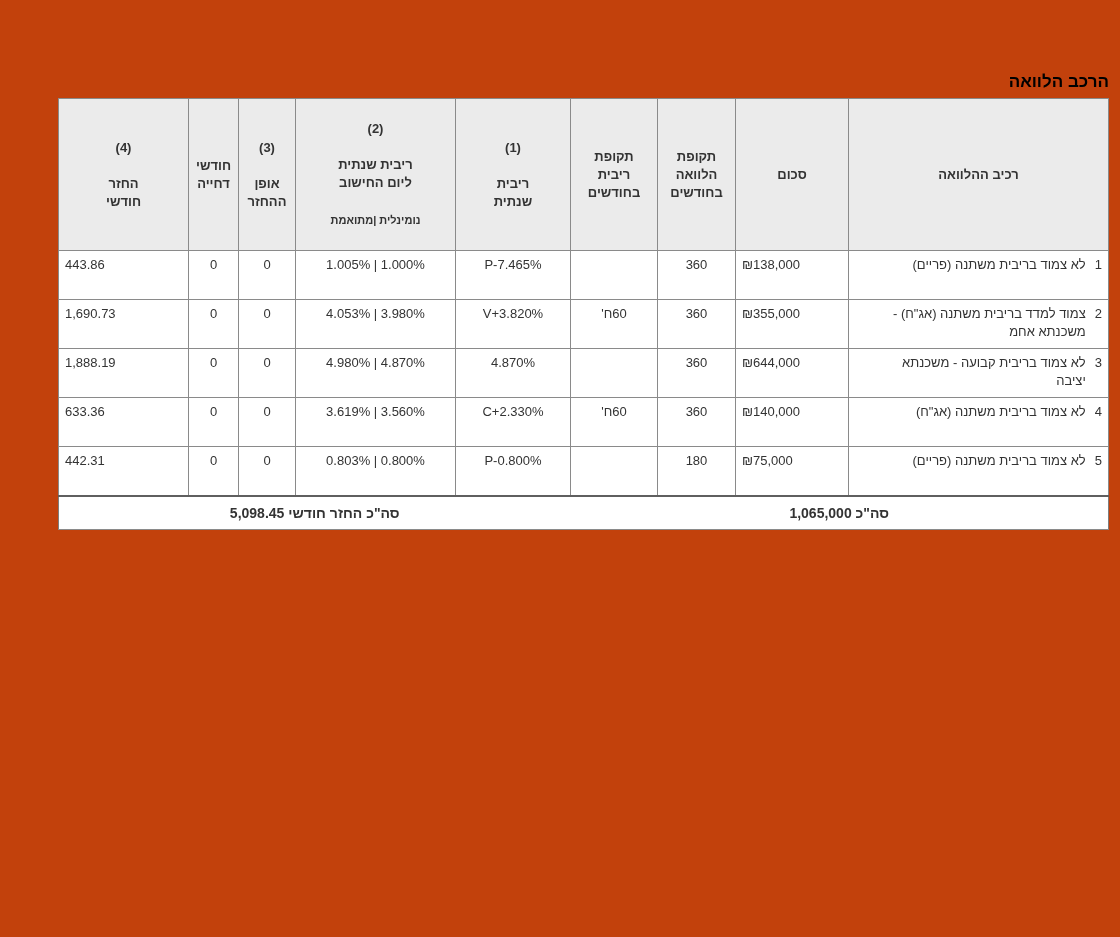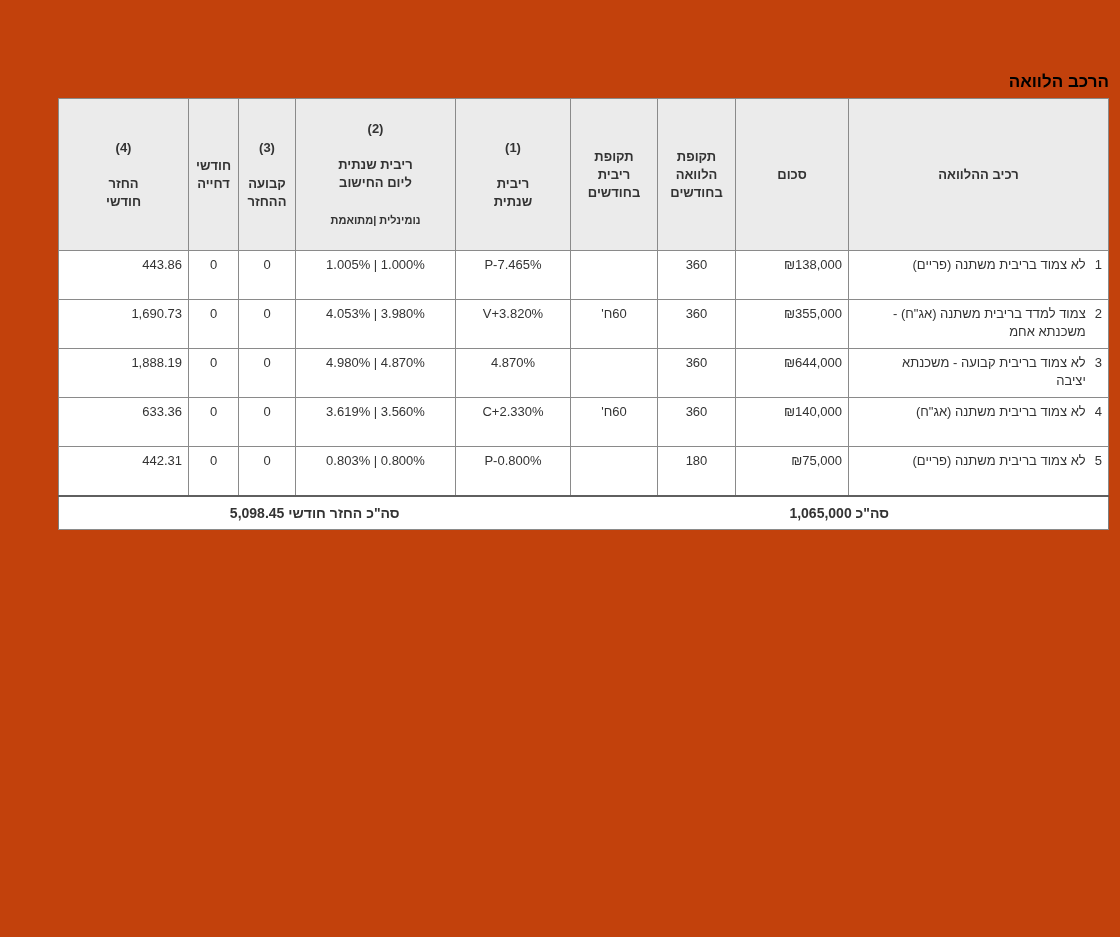--- a/index.html
+++ b/index.html
@@ -50,21 +50,21 @@
   th .h-num { margin-bottom: 0px; }
   th .h-sub { font-size: 11px; margin-top: 1px; }
   th.pad-sub { padding-bottom: 18px; }  
   table.loan tbody tr { height: 49px; }
   table.loan td {
     background: #ffffff;
     vertical-align: top;
     padding: 5px 6px 2px 6px;
   }
   td.center { text-align: center; }
-  td.num-ltr { direction: ltr; text-align: right; }
+  td.num-ltr { direction: ltr; }
   td.pct-ltr { direction: ltr; text-align: center; margin-top: 42px; }
   .c-wrap { display: flex; gap: 9px; align-items: flex-start; }
   .row-num { flex: 0 0 auto; }
   .c-text { flex: 0 1 auto; max-width: 205px; }
   table.loan tfoot tr { height: 34px; }
   table.loan tfoot td {
     border-top: 2px solid #5f5f5f;
     border-left: none;
     border-right: none;
     vertical-align: middle;
@@ -110,21 +110,21 @@
 שנתית</div>
         </th>
         <th>
           <div class="h-num">(2)</div>
           <div>ריבית שנתית
 ליום החישוב</div>
           <div class="h-sub">נומינלית |מתואמת</div>
         </th>
         <th class="pad-sub">
           <div class="h-num">(3)</div>
-          <div>קבועה
+          <div>אופן
 ההחזר</div>
         </th>
         <th>חודשי
 דחייה</th>
         <th class="pad-sub">
           <div class="h-num">(4)</div>
           <div>החזר
 חודשי</div>
         </th>
       </tr>

